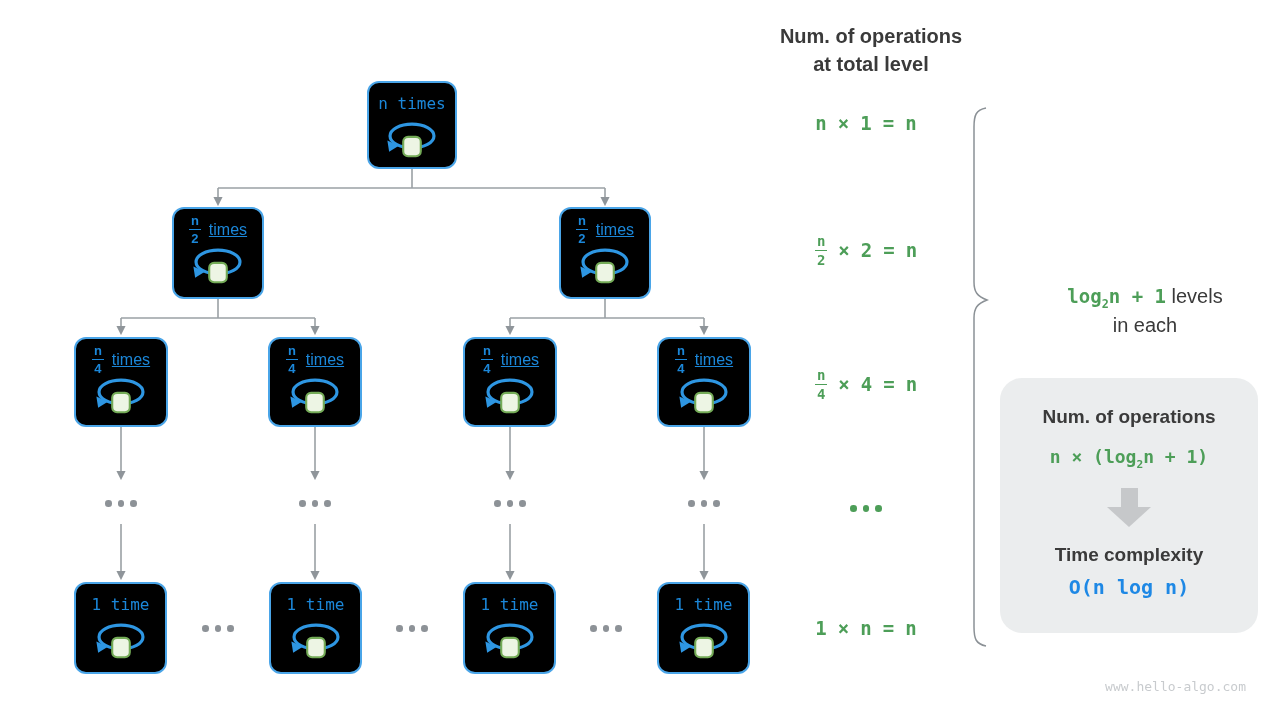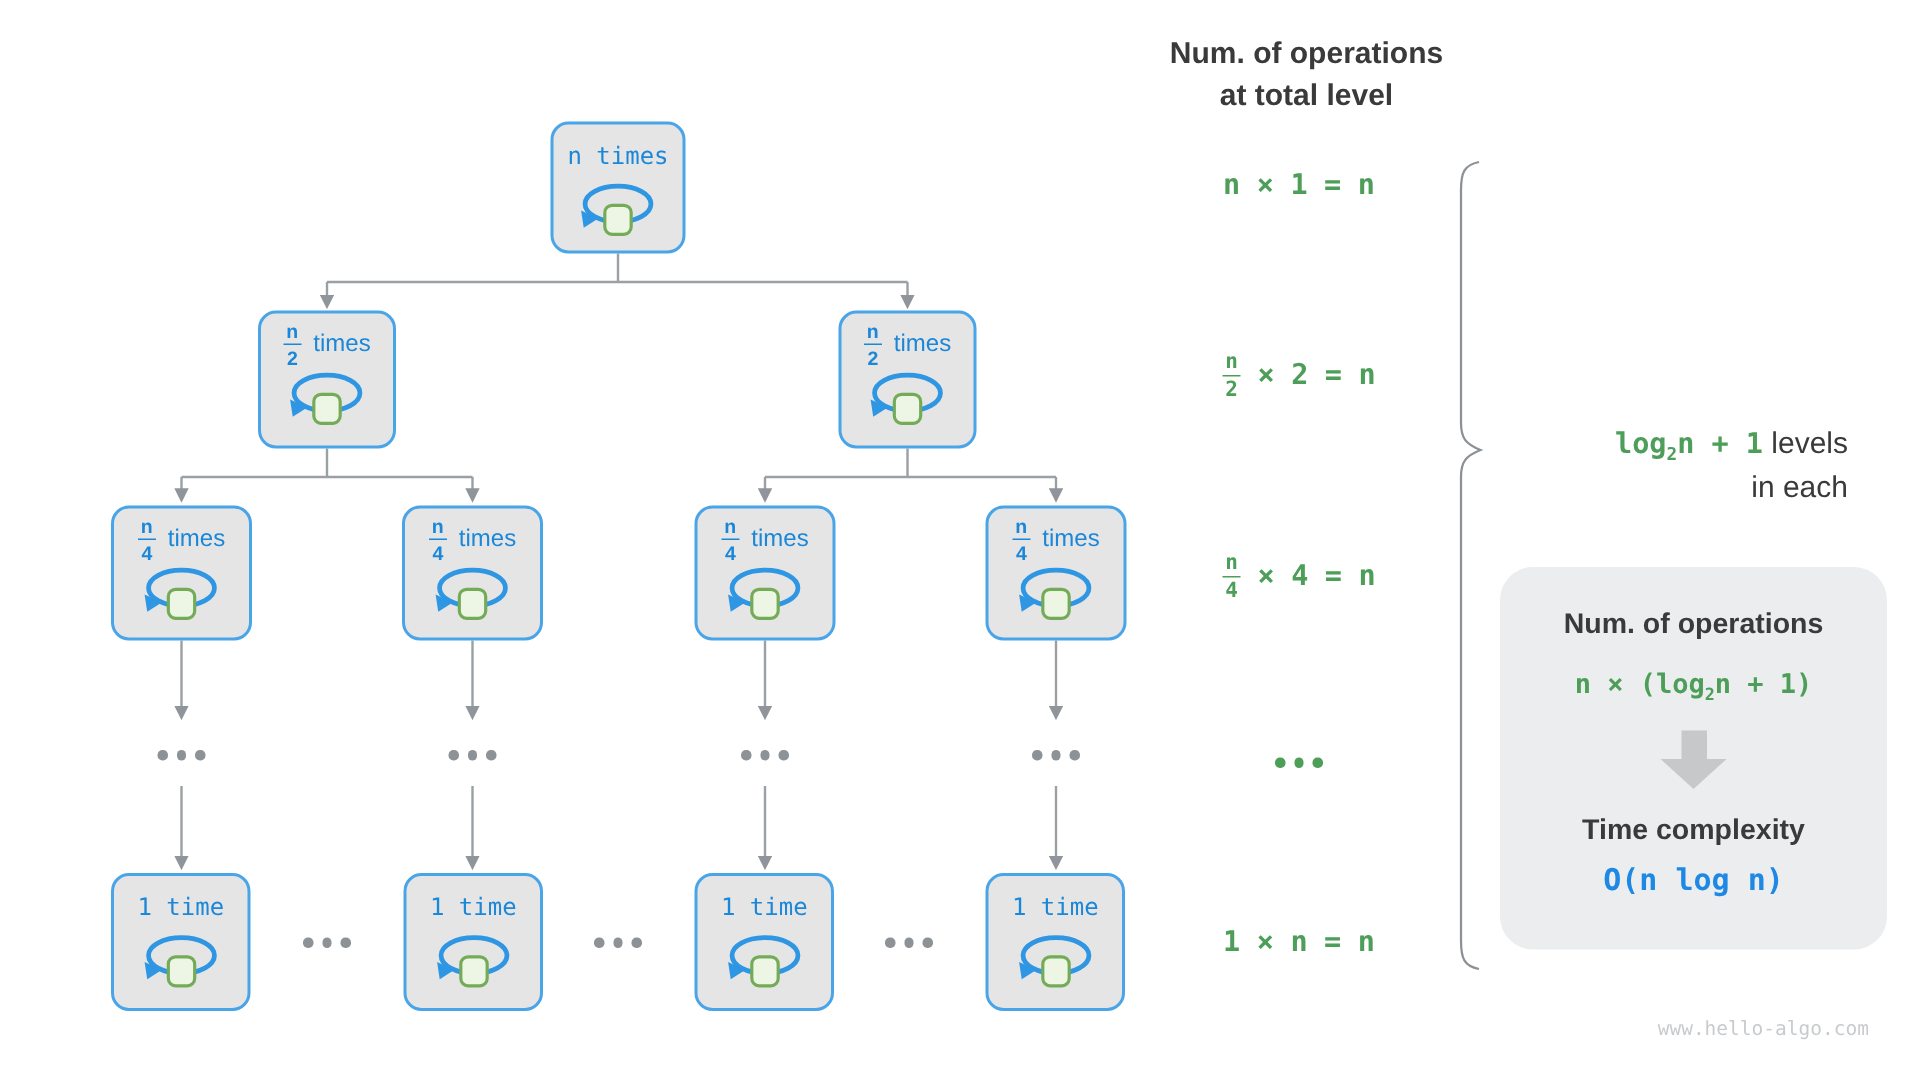--- a/index.html
+++ b/index.html
@@ -1,45 +1,45 @@
 <!DOCTYPE html>
 <html><head>
 <meta charset="utf-8">
 <style>
   html,body { margin:0; padding:0; background:#ffffff; }
   .canvas { position:relative; width:1280px; height:720px; background:#ffffff; overflow:hidden;
             font-family:"Liberation Sans", sans-serif; }
   .overlay { position:absolute; left:0; top:0; width:1280px; height:720px; pointer-events:none; }
 
   
-  .node { position:absolute; background:#e5e5e5; border:2.5px solid #4aa5e8; border-radius:12px;
+  .node { position:absolute; background:#000000; border:2.5px solid #4aa5e8; border-radius:12px;
           box-sizing:border-box; display:flex; flex-direction:column; align-items:center; padding-top:7px; }
   .node .label { color:#1b87d9; height:27px; display:flex; align-items:center; gap:8px;
                  font:16px "DejaVu Sans Mono", monospace; }
-  .node .label .word { font:16px "Liberation Sans", sans-serif; font-weight:500; }
+  .node .label .word { font:16px "Liberation Sans", sans-serif; font-weight:500;text-decoration:underline; }
   .frac { display:inline-flex; flex-direction:column; align-items:center; line-height:1.05; }
   .node .frac { font:bold 13px "Liberation Sans", sans-serif; color:#1b87d9; }
   .frac .num { border-bottom:1.8px solid currentColor; padding:0 2px 1px; }
   .frac .den { padding-top:1px; }
   .loop { width:58px; height:41px; margin-top:2px; }
 
   
   .dots { position:absolute; display:flex; gap:6px; }
   .dots i { width:6.5px; height:6.5px; border-radius:50%; background:#8d9297; }
   .dots.green i { background:#4d9e58; }
 
   
   .hdr { position:absolute; left:764px; top:22px; width:214px; text-align:center; color:#3a3a3a;
          font:bold 20px "Liberation Sans", sans-serif; line-height:28px; }
   .frow { position:absolute; left:766px; width:200px; height:28px; display:flex; justify-content:center;
           align-items:center; gap:11px; color:#4d9e58; font:bold 19px "DejaVu Sans Mono", monospace; }
   .frow.tall { height:44px; }
   .frow .frac { font:bold 14px "DejaVu Sans Mono", monospace; }
 
-  .note { position:absolute; left:1008px; top:282px; width:224px; text-align:right; color:#3a3a3a;
+  .note { position:absolute; left:1033px; top:282px; width:224px; text-align:center; color:#3a3a3a;
           font:20px "Liberation Sans", sans-serif; font-weight:500; line-height:29px; }
   .note .green { color:#4d9e58; font:bold 19px "DejaVu Sans Mono", monospace; }
   sub { font-size:0.62em; }
 
   
   .panel { position:absolute; left:1000px; top:378px; width:258px; height:255px; background:#ebedee;
            border-radius:22px; box-sizing:border-box; display:flex; flex-direction:column;
            align-items:center; padding-top:28px; }
   .ptitle { color:#3a3a3a; font:bold 19px "Liberation Sans", sans-serif; }
   .pformula { margin-top:18px; color:#4d9e58; font:bold 18px "DejaVu Sans Mono", monospace; }

